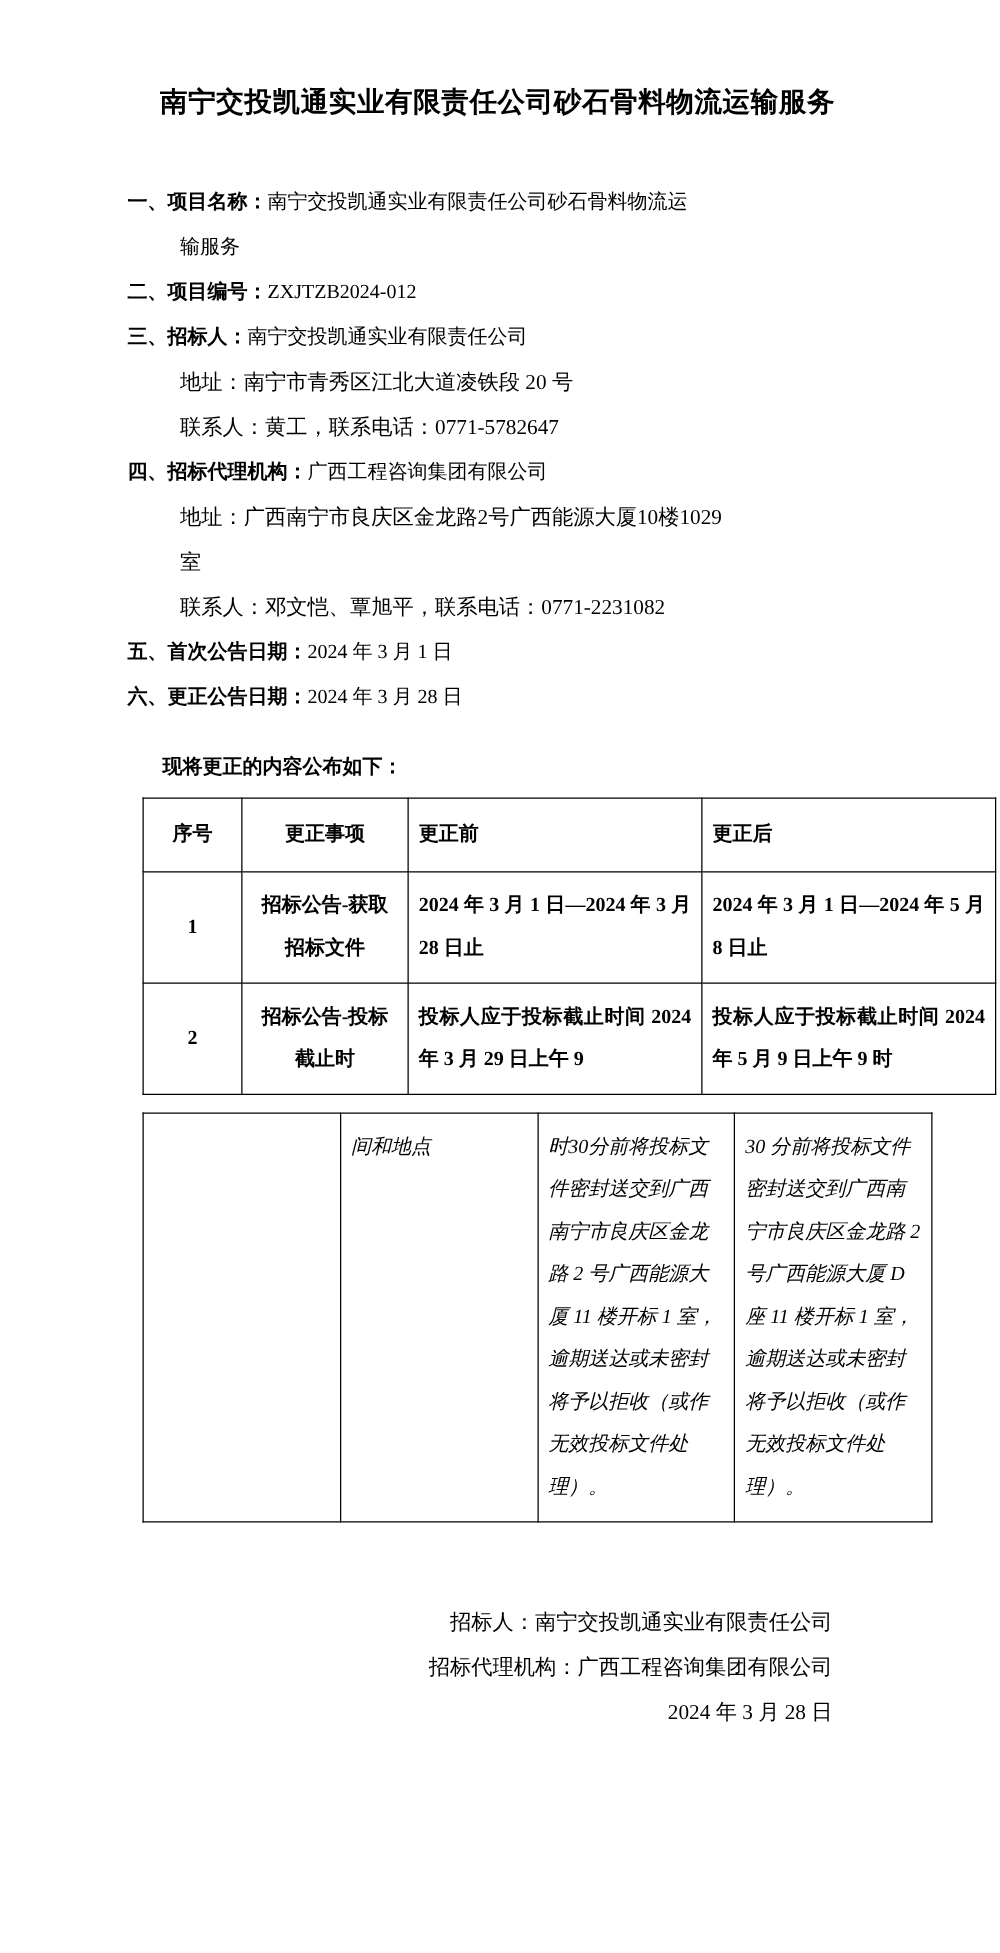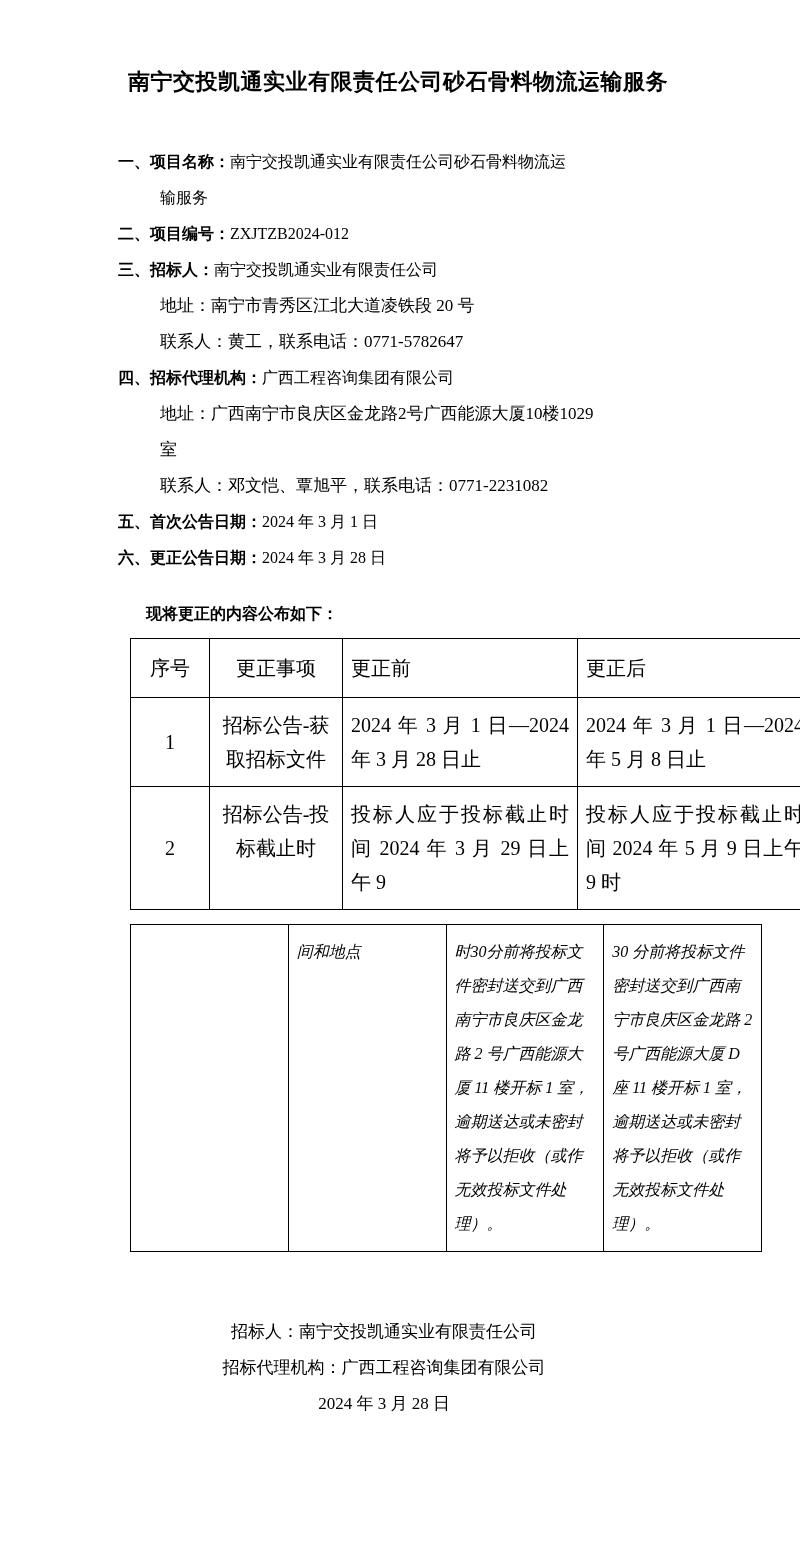--- a/index.html
+++ b/index.html
@@ -12,21 +12,21 @@
     height: 1562px;
     font-family: "Liberation Serif", "DejaVu Serif", serif;
     color: #000000;
     position: relative;
     overflow: hidden;
   }
   .page {
     width: 796px;
     height: 1562px;
     box-sizing: border-box;
-    padding: 0 76px;
+    padding: 0 60px;
     position: relative;
   }
   .title-block {
     text-align: center;
     padding-top: 62px;
   }
   .title-line {
     font-size: 22px;
     font-weight: bold;
     line-height: 40px;
@@ -70,23 +70,23 @@
     border-collapse: collapse;
     width: 632px;
     margin-top: 6px;
     margin-left: 12px;
     table-layout: fixed;
   }
   table.changes td, table.changes th {
     border: 1px solid #000000;
     vertical-align: top;
     padding: 10px 8px;
-    font-size: 20px;
+    font-size: 16px;
     line-height: 34px;
-    font-weight: normal;
+    font-weight: bold;
   }
   table.changes .c-no {
     width: 62px;
     text-align: center;
     vertical-align: middle;
   }
   table.changes .c-item {
     width: 116px;
     text-align: center;
   }
@@ -120,21 +120,20 @@
   }
   .signature {
     margin-top: 62px;
     padding-right: 56px;
     text-align: right;
     font-size: 17px;
     line-height: 36px;
   }
   .sig-line {
     white-space: nowrap;
-    text-align: center;
   }
 </style>
 </head>
 <body>
 
 <div class="page">
 
   <div class="title-block">
     <div class="title-line">南宁交投凯通实业有限责任公司砂石骨料物流运输服务</div>
   </div>

